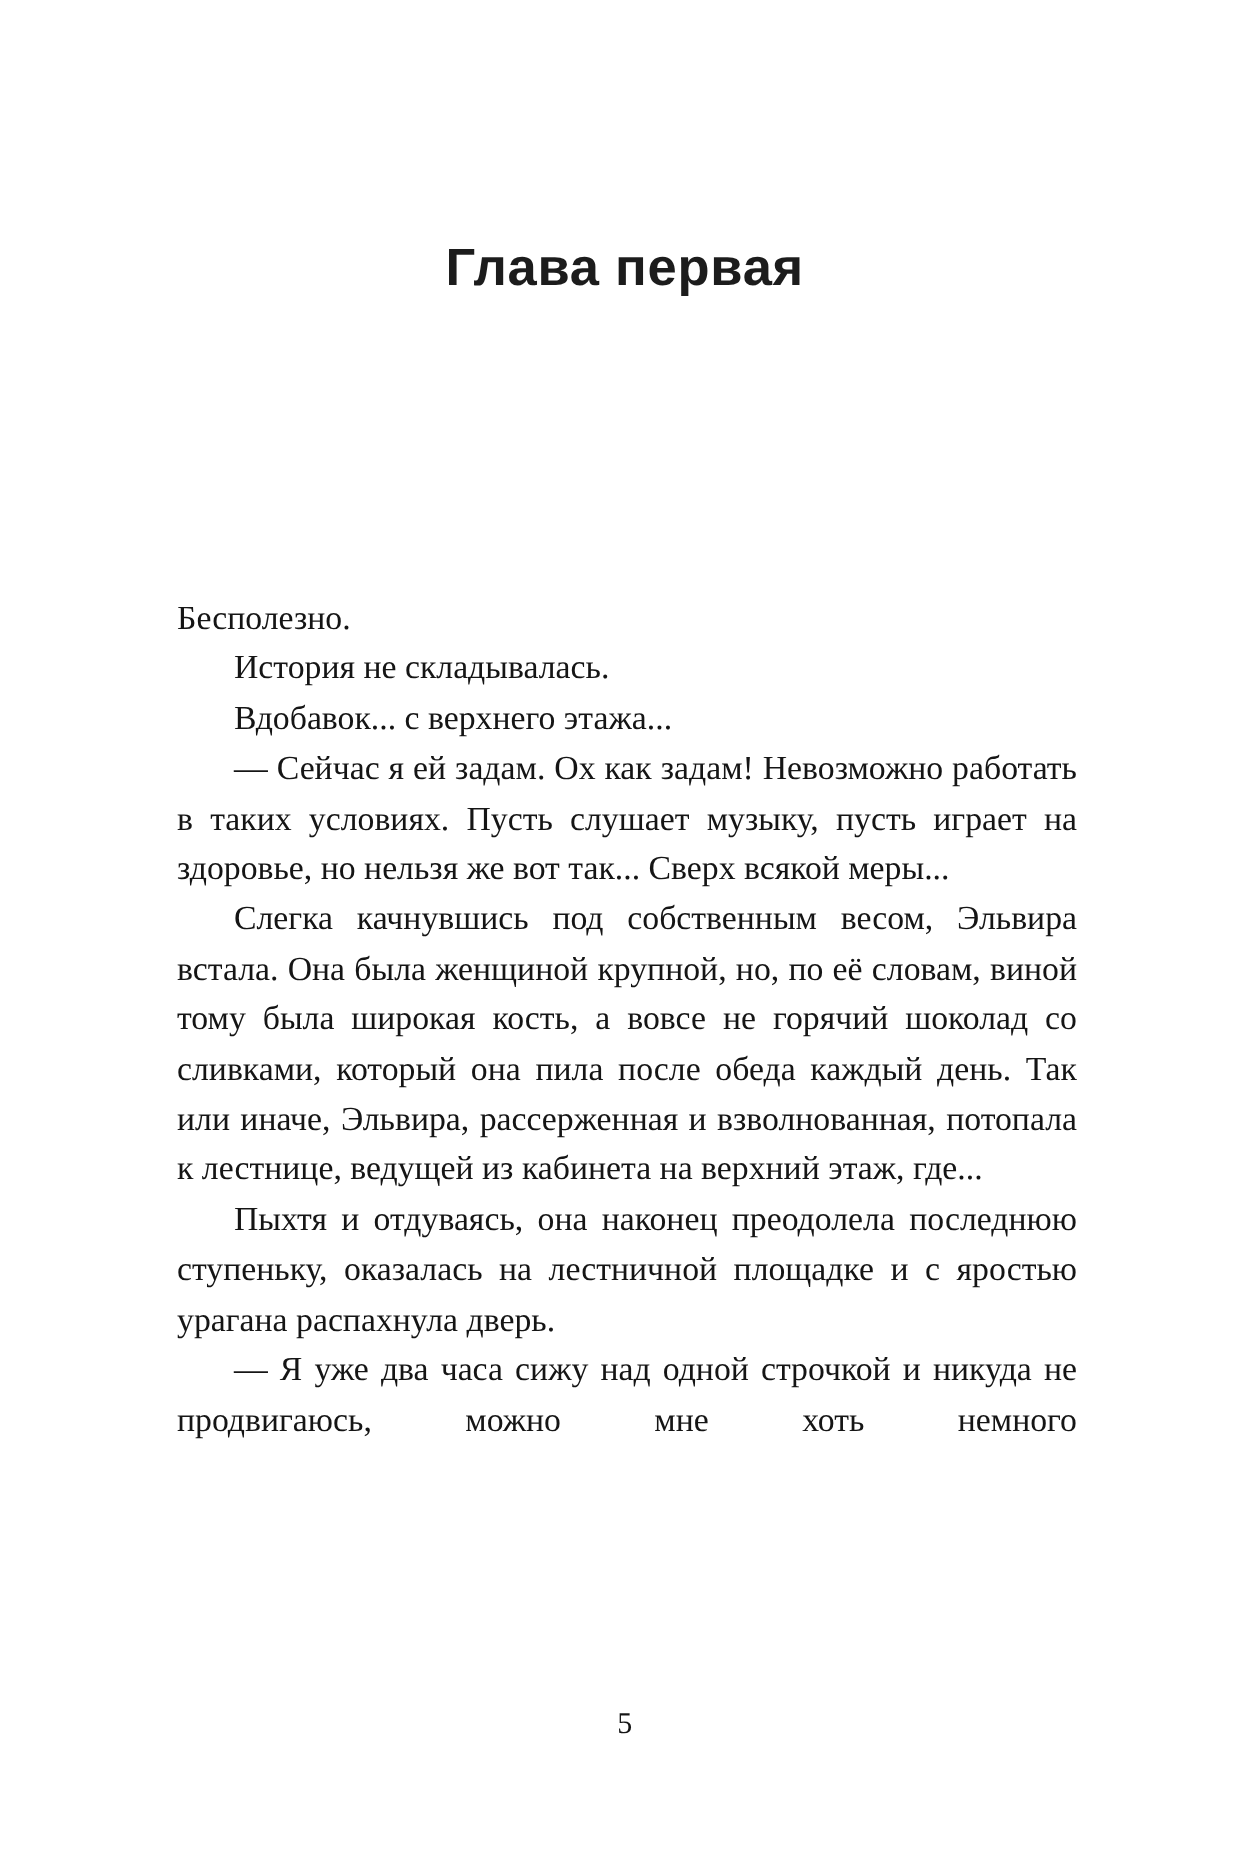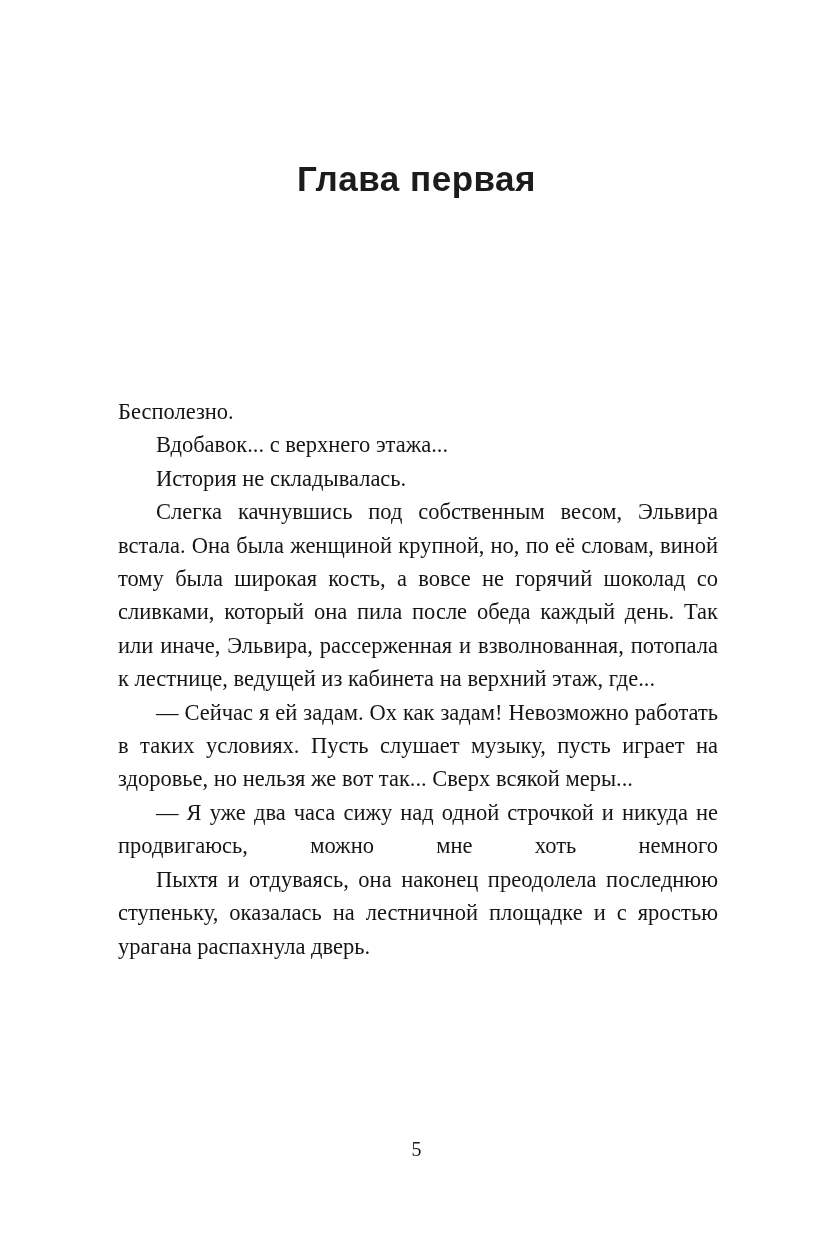--- a/index.html
+++ b/index.html
@@ -59,23 +59,23 @@
 </style>
 </head>
 <body>
 
 <div class="page">
 
   <h1 class="chapter-title">Глава первая</h1>
 
   <div class="body-text">
     <p>Бесполезно.</p>
+    <p class="indent">История не складывалась.</p>
     <p class="indent">Вдобавок... с верхнего этажа...</p>
-    <p class="indent">История не складывалась.</p>
+    <p class="indent">— Сейчас я ей задам. Ох как задам! Невозможно работать в таких условиях. Пусть слушает музыку, пусть играет на здоровье, но нельзя же вот так... Сверх всякой меры...</p>
     <p class="indent">Слегка качнувшись под собственным весом, Эльвира встала. Она была женщиной крупной, но, по её словам, виной тому была широкая кость, а вовсе не горячий шоколад со сливками, который она пила после обеда каждый день. Так или иначе, Эльвира, рассерженная и взволнованная, потопала к лестнице, ведущей из кабинета на верхний этаж, где...</p>
-    <p class="indent">— Сейчас я ей задам. Ох как задам! Невозможно работать в таких условиях. Пусть слушает музыку, пусть играет на здоровье, но нельзя же вот так... Сверх всякой меры...</p>
+    <p class="indent">Пыхтя и отдуваясь, она наконец преодолела последнюю ступеньку, оказалась на лестничной площадке и с яростью урагана распахнула дверь.</p>
     <p class="indent fill-last">— Я уже два часа сижу над одной строчкой и никуда не продвигаюсь, можно мне хоть немного</p>
-    <p class="indent">Пыхтя и отдуваясь, она наконец преодолела последнюю ступеньку, оказалась на лестничной площадке и с яростью урагана распахнула дверь.</p>
   </div>
 
   <div class="page-number">5</div>
 
 </div>
 
 </body></html>

